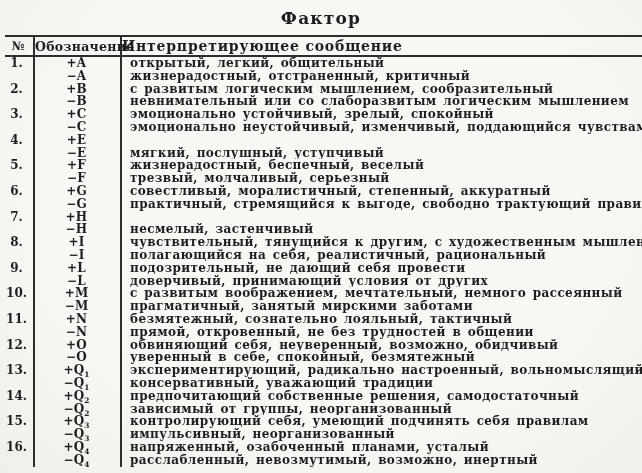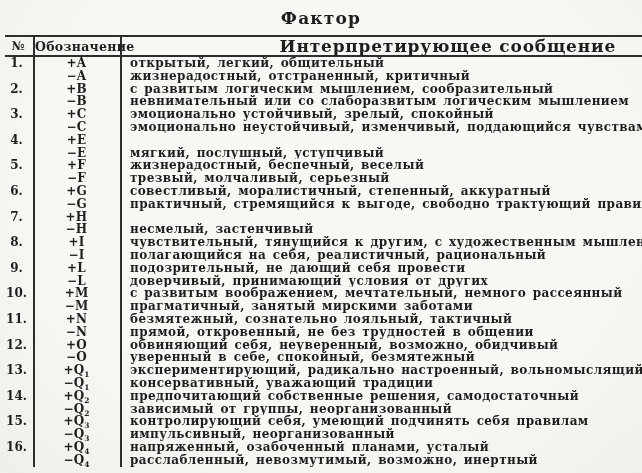--- a/index.html
+++ b/index.html
@@ -21,21 +21,21 @@
   }
   .hline { position: absolute; left: 5px; right: 0; height: 2px; background: #2e2d2b; }
   .hline.top { top: 35px; }
   .hline.mid { top: 55px; }
   .vline { position: absolute; top: 35px; height: 432px; width: 2px; background: #2e2d2b; }
   .vline.v1 { left: 33px; }
   .vline.v2 { left: 120px; }
   .hdr { position: absolute; top: 39px; height: 15px; line-height: 15px; }
   .hdr-num  { left: 4px;  width: 28px;  text-align: center; font-size: 12px; }
   .hdr-code { left: 35px; width: 84px;  text-align: center; font-size: 12.5px; letter-spacing: 0.3px; }
-  .hdr-msg  { left: 122px; width: 480px; text-align: right; font-size: 17px; letter-spacing: 0.8px; margin-left: 14px; }
+  .hdr-msg  { left: 122px; width: 480px; text-align: left; font-size: 14px; letter-spacing: 0.8px; }
   .rows { position: absolute; top: 57px; left: 0; right: 0; }
   .row {
     display: flex; align-items: baseline;
     height: 12.8px; line-height: 12.9px;
     font-size: 12px; letter-spacing: 0.4px; word-spacing: 2px;
     white-space: nowrap;
   }
   .c-num  { flex: none; width: 33px; text-align: center; letter-spacing: 0; word-spacing: 0; }
   .c-code { flex: none; width: 87px; text-align: center; letter-spacing: 0.2px; }
   .c-text { flex: 1; padding-left: 10px; overflow: hidden; }

